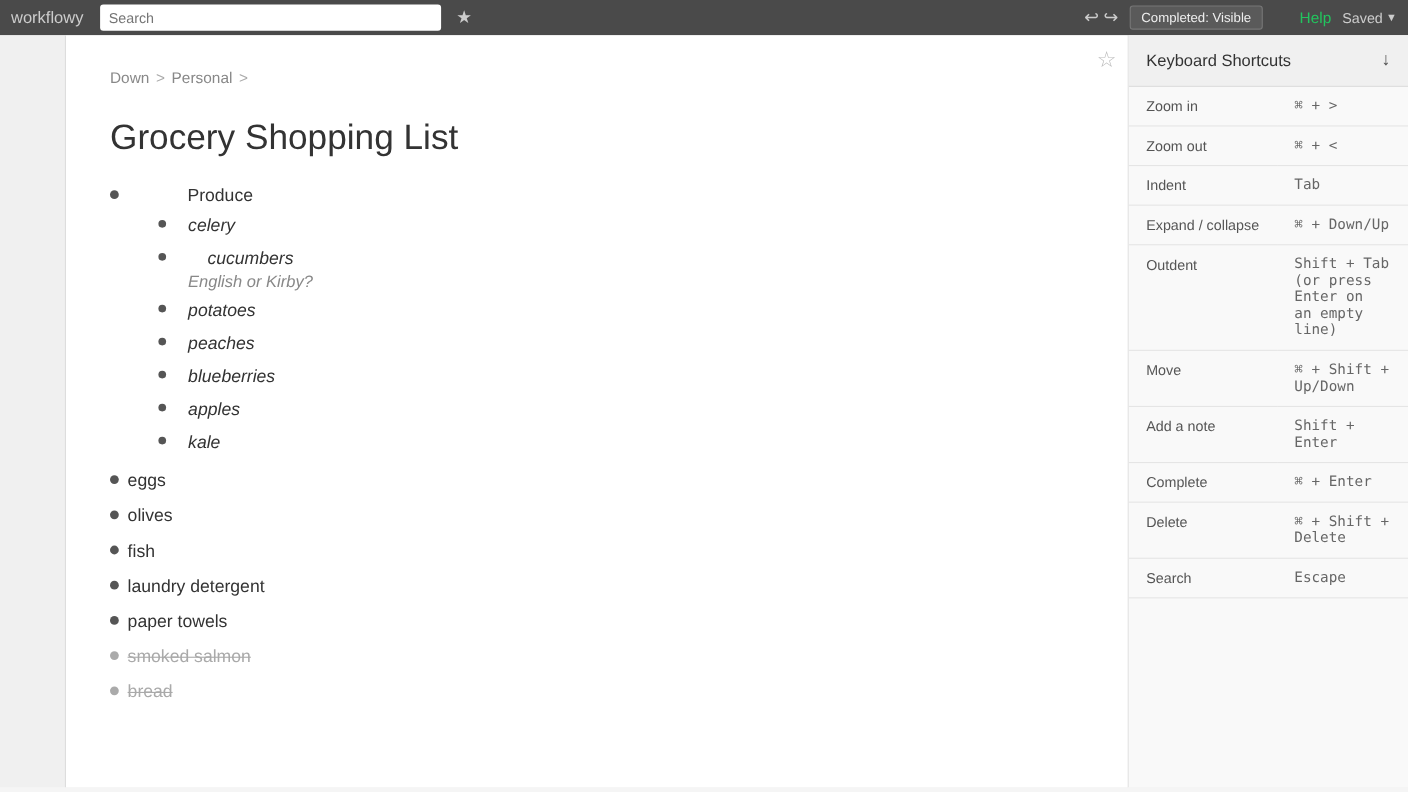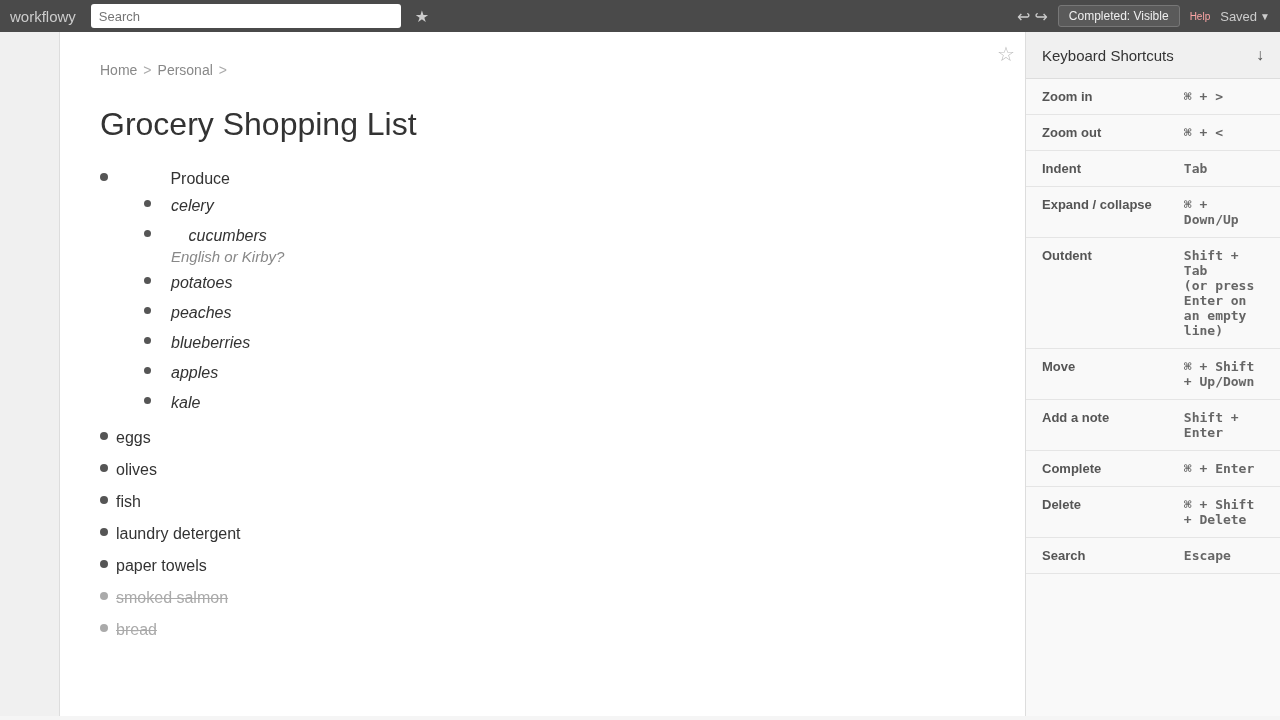--- a/index.html
+++ b/index.html
@@ -69,23 +69,24 @@
       color: #eee;
       font-size: 12px;
       padding: 3px 10px;
       border-radius: 3px;
       cursor: pointer;
       white-space: nowrap;
     }
     .help-btn {
       background: none;
       border: none;
-      color: #fca5a5;
-      font-size: 10px;
-      cursor: pointer;
+      color: #22c55e;
+      font-size: 14px;
+      cursor: pointer;
+      margin-left: 23px;
     }
     .saved-btn {
       background: none;
       border: none;
       color: #ccc;
       font-size: 13px;
       cursor: pointer;
       display: flex;
       align-items: center;
       gap: 3px;
@@ -221,21 +222,20 @@
       font-weight: 500;
       color: #333;
     }
     .shortcuts-header .down-arrow {
       color: #555;
       font-size: 16px;
     }
     .shortcuts-table {
       width: 100%;
       border-collapse: collapse;
-      font-weight: bold;
     }
     .shortcuts-table tr {
       border-bottom: 1px solid #e5e5e5;
     }
     .shortcuts-table td {
       padding: 10px 16px;
       font-size: 13px;
       color: #444;
       vertical-align: top;
     }
@@ -285,21 +285,21 @@
 </div>
 
 <div class="page-wrapper">
 
   <div class="left-sidebar"></div>
 
   <div class="main-content">
     <span class="page-star">☆</span>
 
     <div class="breadcrumb">
-      <a href="#">Home</a>
+      <a href="#">Down</a>
       <span class="sep">&gt;</span>
       <a href="#">Personal</a>
       <span class="sep">&gt;</span>
     </div>
 
     <h1 class="page-title">Grocery Shopping List</h1>
 
     <ul class="grocery-list">
 
       <li>

